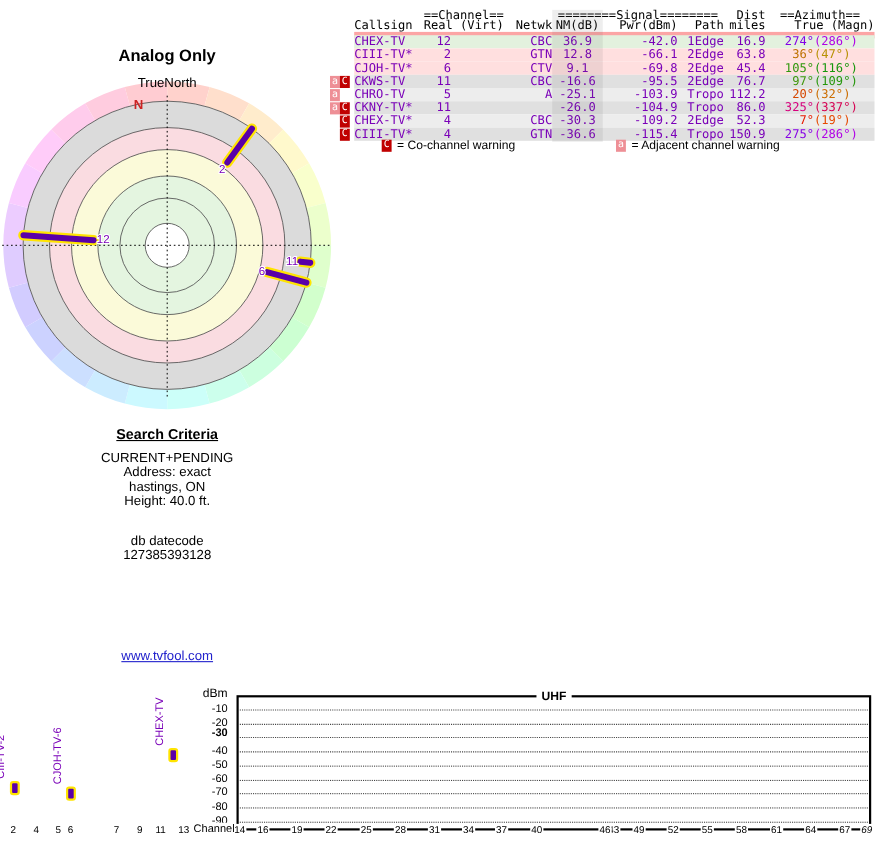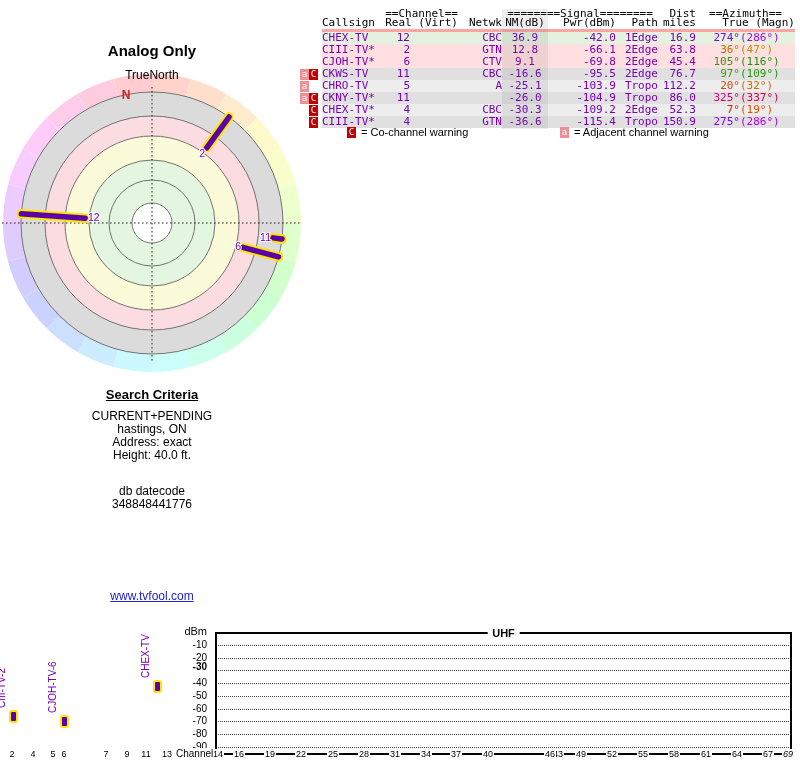--- a/index.html
+++ b/index.html
@@ -164,27 +164,27 @@
   <div class="leg-item" style="left:260px">
     <span class="badge" style="background:#EE8F96;color:#fff;">a</span>
     <span>= Adjacent channel warning</span>
   </div>
 </div>
 
 <div id="search-block">
   <div id="search-title">Search Criteria</div>
   <div id="search-lines">
       <div>CURRENT+PENDING</div>
+      <div>Address: exact</div>
       <div>hastings, ON</div>
-      <div>Address: exact</div>
       <div>Height: 40.0 ft.</div>
     </div>
   <div id="db-block">
     <div>db datecode</div>
-    <div>348848441776</div>
+    <div>127385393128</div>
   </div>
 </div>
 
 <div id="site-link">
   <a>www.tvfool.com</a>
 </div>
 
 <div id="strip">
   <div id="uhf-panel" class="panel">
     <span class="panel-label" style="left:50%;transform:translateX(-50%)">UHF</span>

